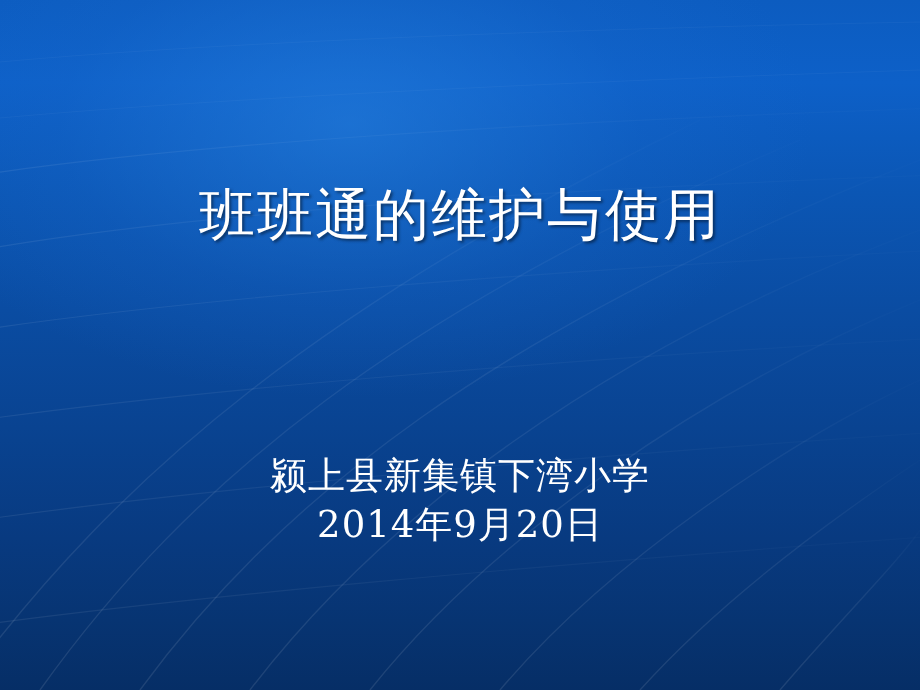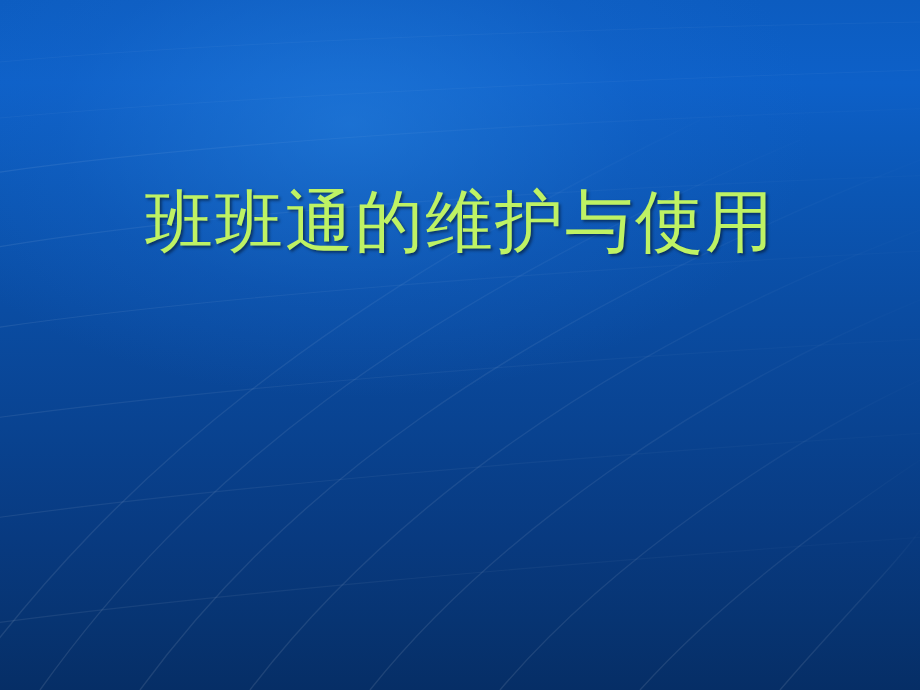--- a/index.html
+++ b/index.html
@@ -48,23 +48,23 @@
 
   .title-wrap {
     position: absolute;
     left: 0;
     top: 186px;
     width: 920px;
     text-align: center;
   }
   .slide-title {
     font-family: "DejaVu Serif", "Liberation Serif", serif;
-    font-size: 68px;
+    font-size: 56px;
     line-height: 1.05;
-    color: #bef264;
+    color: #ffffff;
     letter-spacing: 2px;
     text-shadow: 2px 2px 3px rgba(0,0,0,0.45);
     white-space: nowrap;
   }
   .subtitle-wrap {
     position: absolute;
     left: 0;
     top: 452px;
     width: 920px;
     text-align: center;
@@ -122,14 +122,18 @@
         <path d="M 0 62 C 240 40, 620 28, 920 22"></path>
         <path d="M 0 118 C 240 96, 620 80, 920 70"></path>
       </g>
     </svg>
   </div>
 
   <div class="title-wrap">
     <div class="slide-title">班班通的维护与使用</div>
   </div>
 
+  <div class="subtitle-wrap">
+    <div class="subtitle-line">颍上县新集镇下湾小学</div>
+    <div class="subtitle-line">2014年9月20日</div>
+  </div>
 
 </div>
 
 </body></html>

